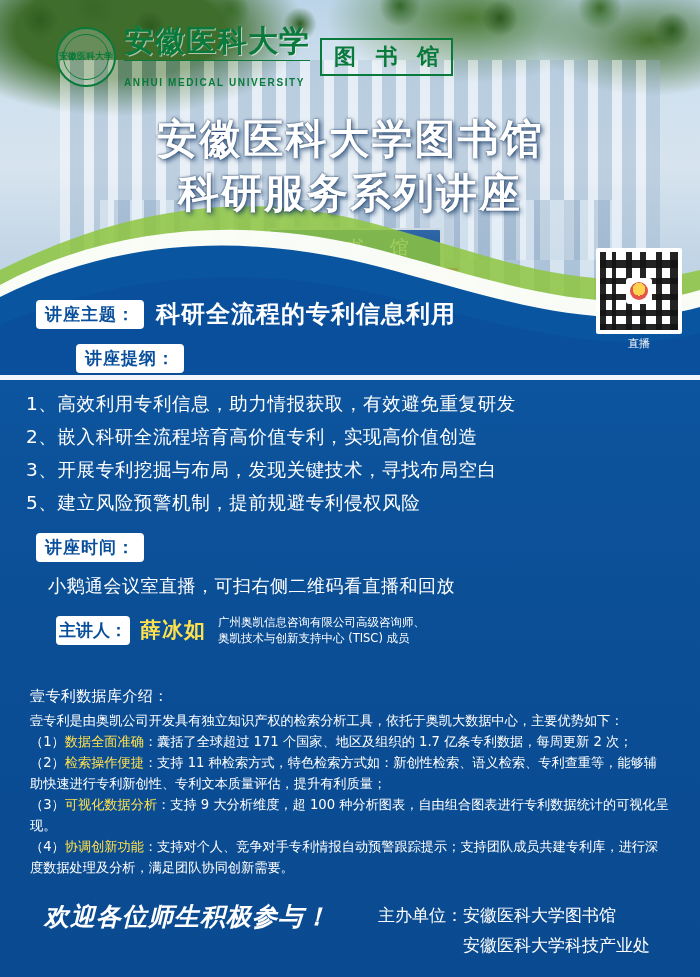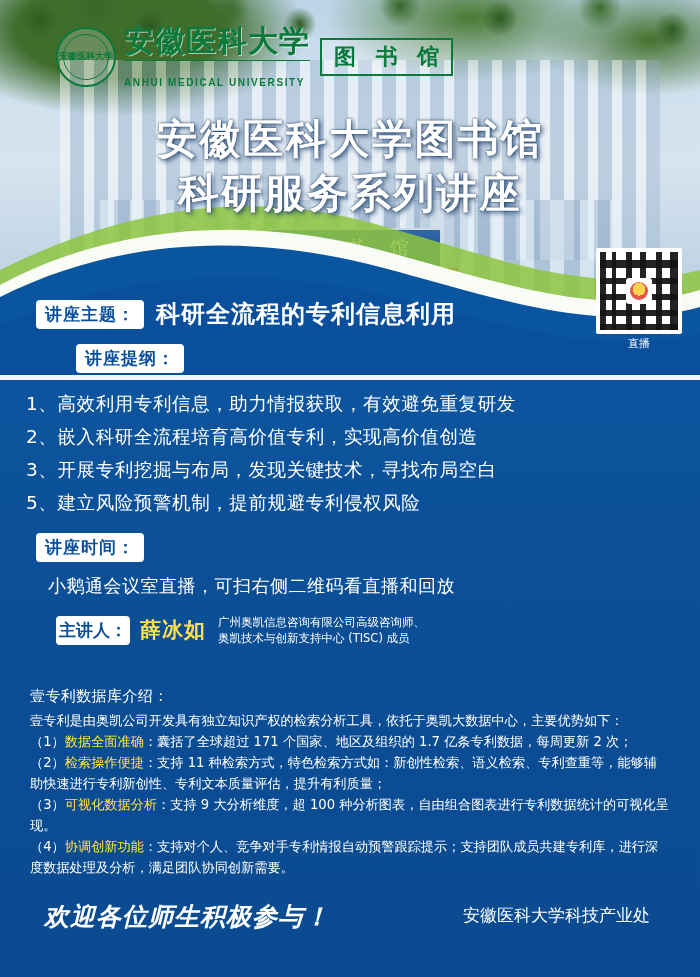--- a/index.html
+++ b/index.html
@@ -368,18 +368,21 @@
     <p>
       <span>（3）</span><span class="hl">可视化数据分析</span><span>：支持 9 大分析维度，超 100 种分析图表，自由组合图表进行专利数据统计的可视化呈现。</span>
     </p>
     <p>
       <span>（4）</span><span class="hl">协调创新功能</span><span>：支持对个人、竞争对手专利情报自动预警跟踪提示；支持团队成员共建专利库，进行深度数据处理及分析，满足团队协同创新需要。</span>
     </p>
   </div>
 
   <div class="footer-left">欢迎各位师生积极参与！</div>
   <div class="footer-right">
+    <div>
+      <span>主办单位：</span><span>安徽医科大学图书馆</span>
+    </div>
     <div style="text-indent:85px">
       <span>安徽医科大学科技产业处</span>
     </div>
   </div>
 
 </div>
 
 </body></html>

